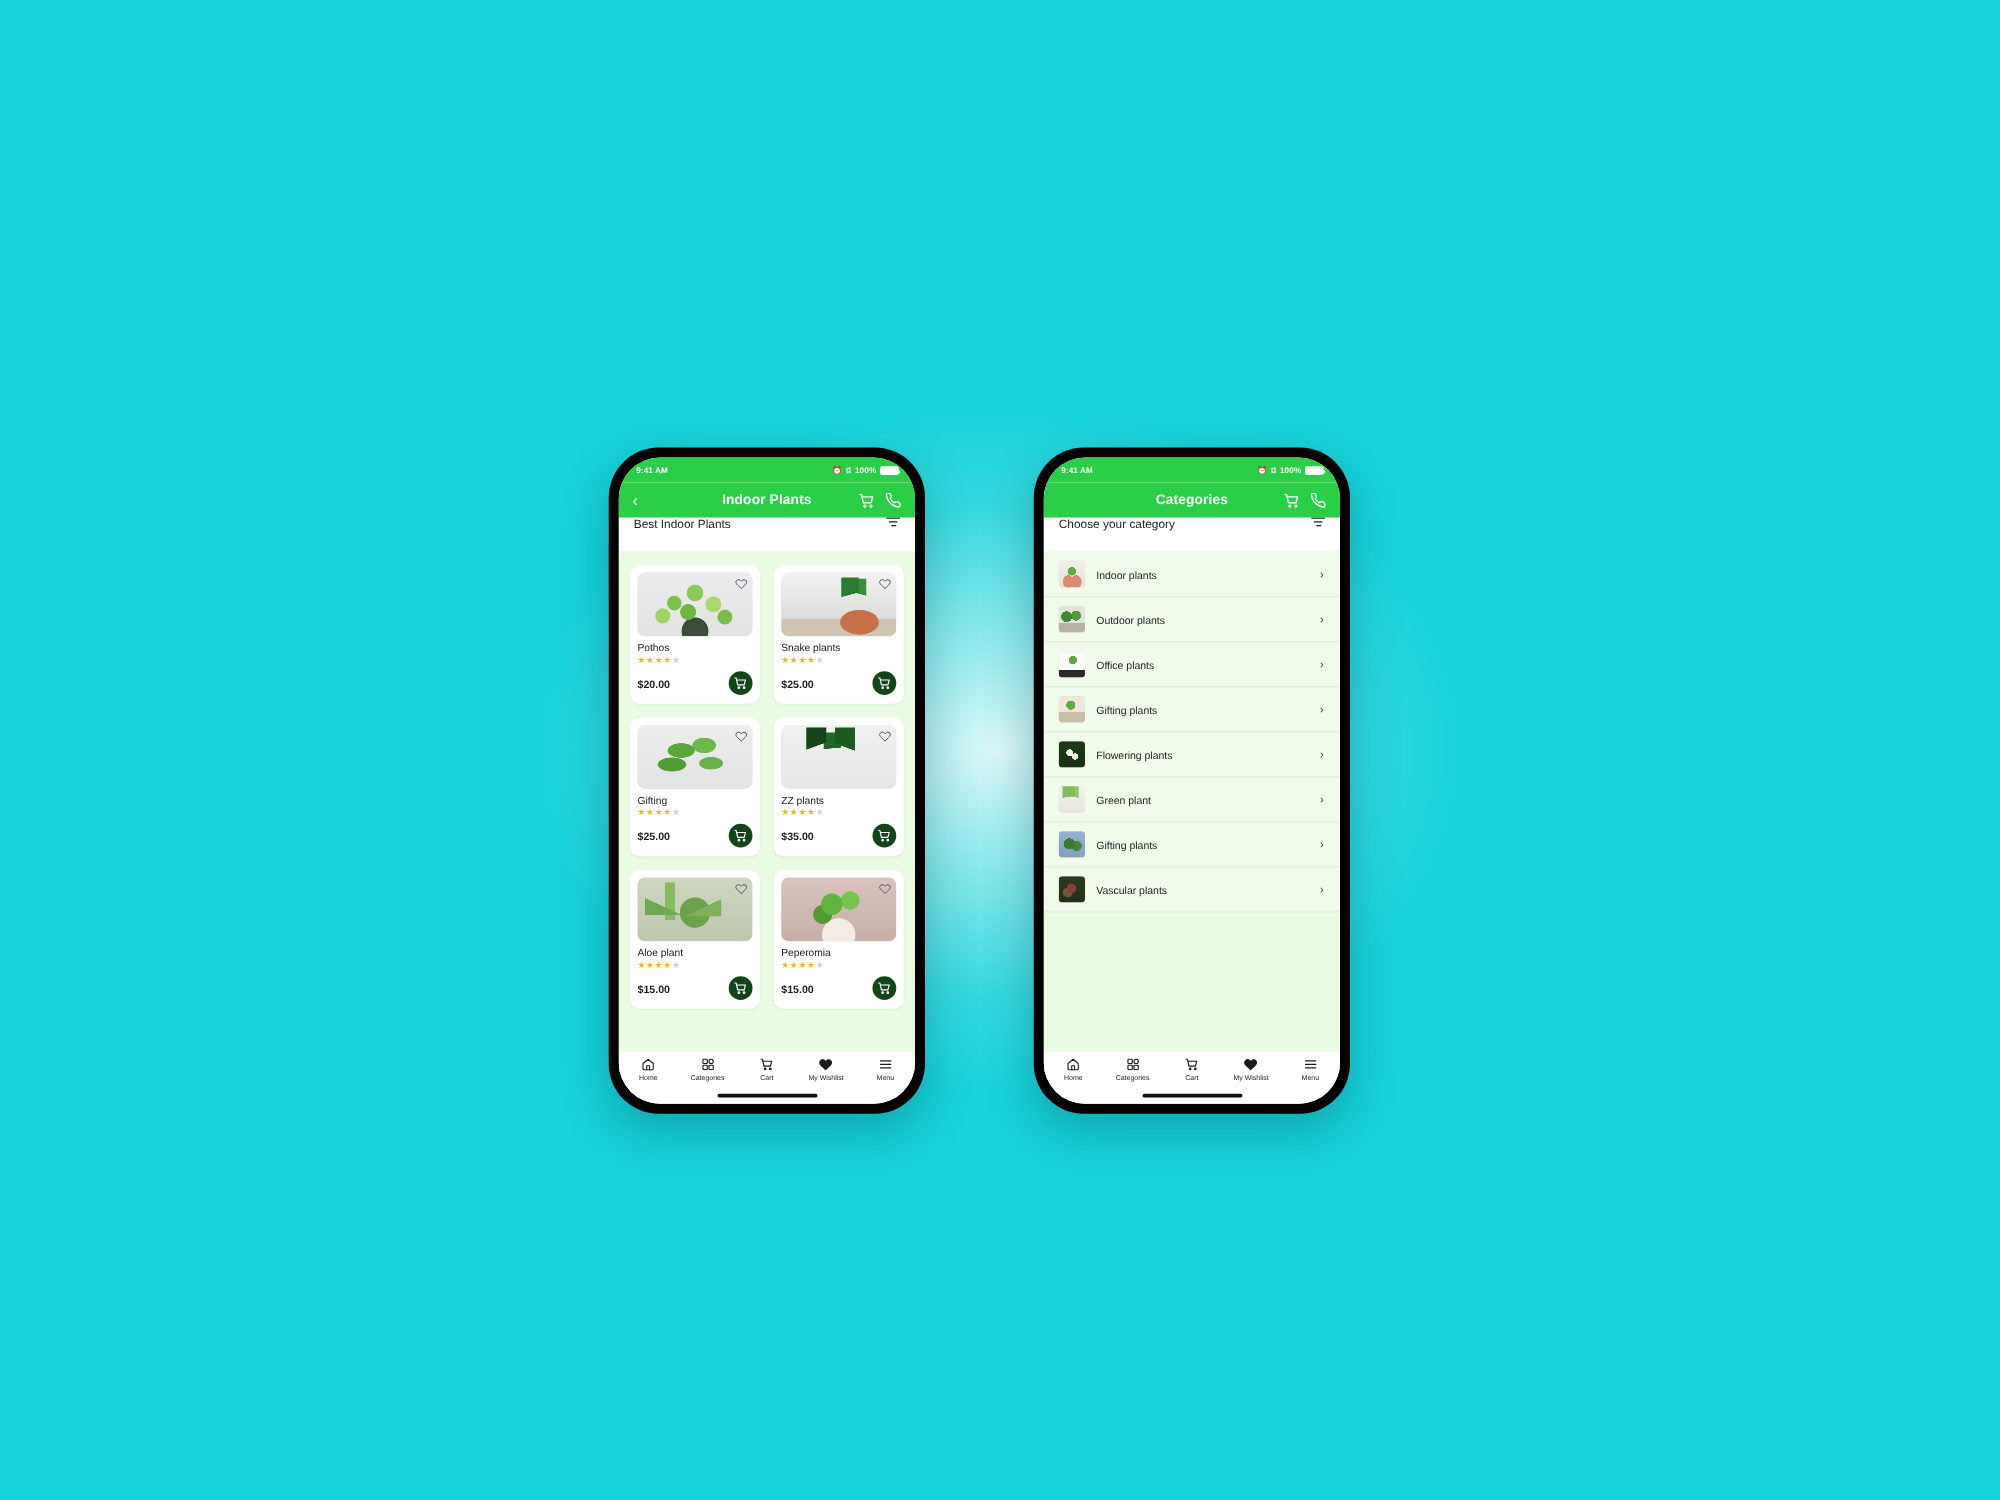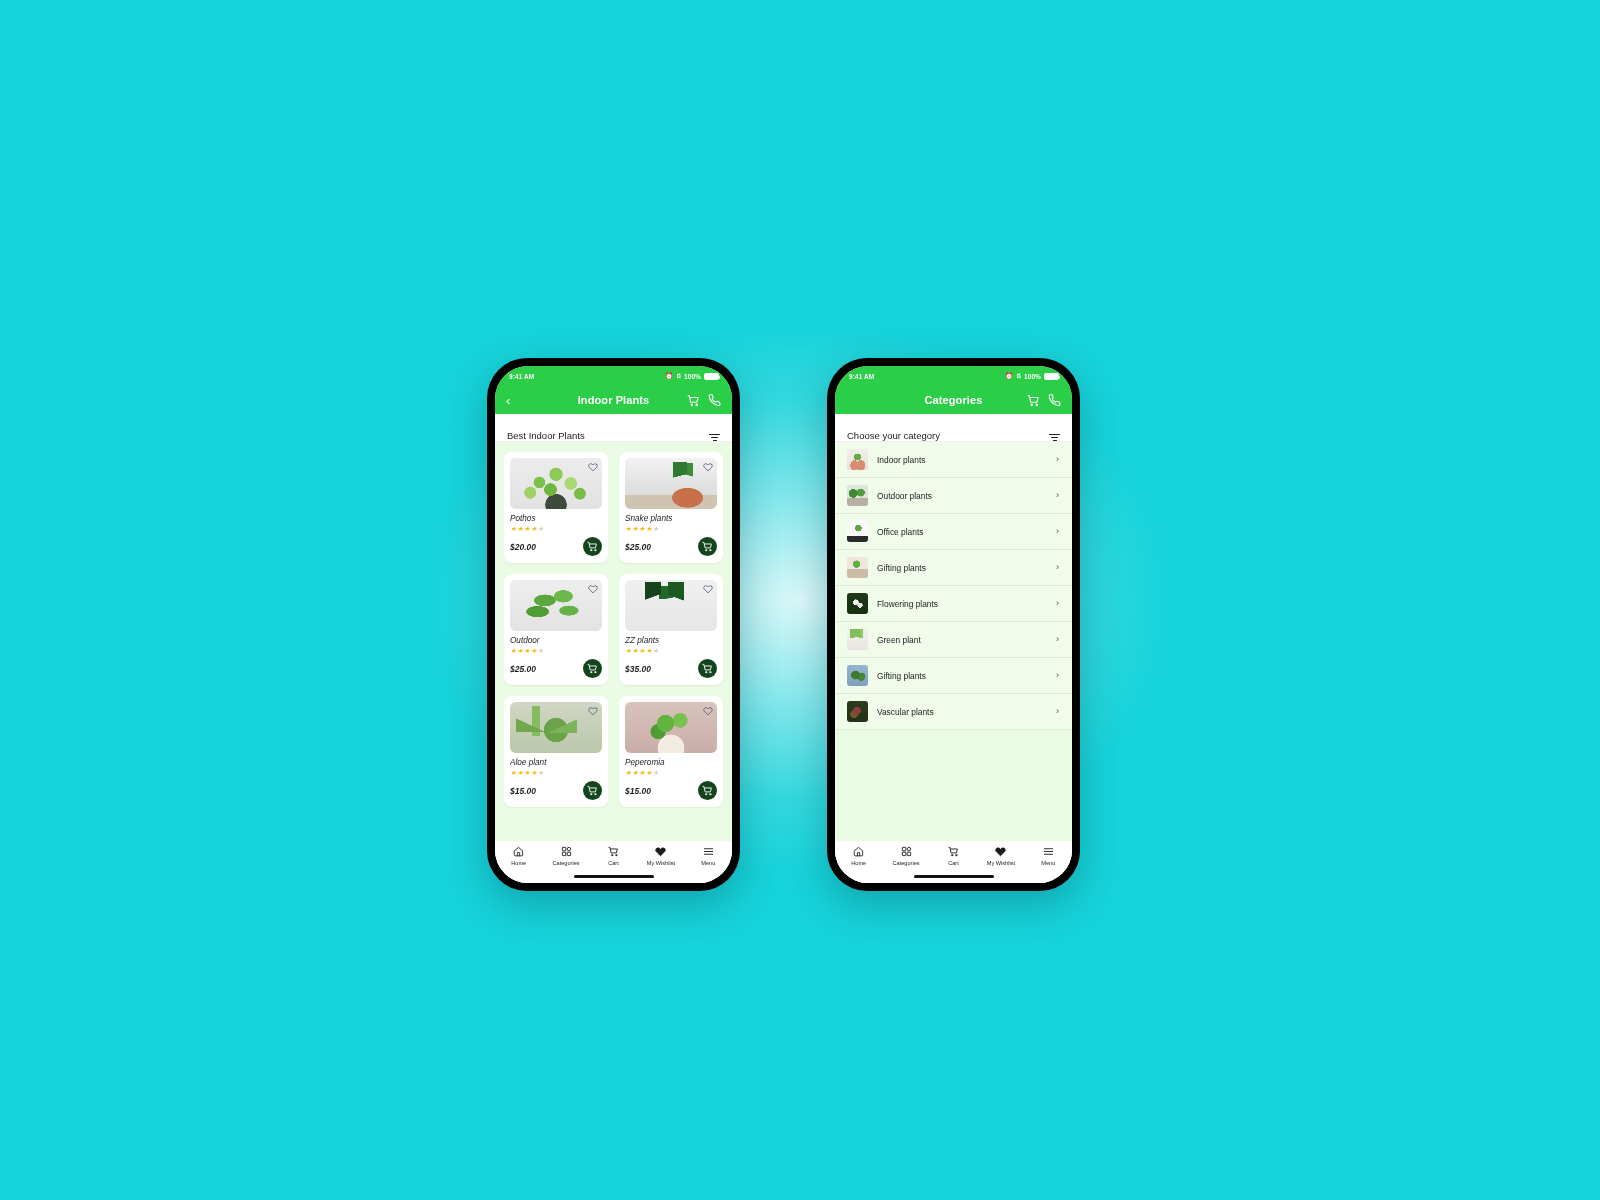--- a/index.html
+++ b/index.html
@@ -84,21 +84,21 @@
   .appbar .actions {
     margin-left: auto; display: flex; align-items: center; gap: 8px;
     position: relative; z-index: 2;
   }
   .appbar .actions svg { display: block; }
 
   
   .sectionbar {
     background: #fff;
     height: 28px;
-    display: flex; align-items: flex-end; justify-content: space-between;
+    display: flex; align-items: flex-start; justify-content: space-between;
     padding: 0 12px;
     border-bottom: 1px solid #eeeeee;
     flex: 0 0 auto;
   }
   .sectionbar .label { font-size: 9.5px; color: #1c1c1c; }
   .filter-icon { display: flex; flex-direction: column; align-items: center; gap: 1.6px; }
   .filter-icon i { display: block; background: #1c1c1c; height: 1.3px; border-radius: 1px; }
   .filter-icon i:nth-child(1) { width: 11px; }
   .filter-icon i:nth-child(2) { width: 7.5px; }
   .filter-icon i:nth-child(3) { width: 4px; }
@@ -108,21 +108,20 @@
     flex: 1 1 auto; position: relative; overflow: hidden;
     background: #eafbe4;
   }
 
   
   .grid {
     display: grid;
     grid-template-columns: 1fr 1fr;
     gap: 11px;
     padding: 10px 9px;
-    font-style: italic;
   }
   .card {
     background: #fff;
     border-radius: 8px;
     padding: 6px 6px 7px;
     position: relative;
     box-shadow: 0 1px 2px rgba(0,0,0,0.05);
   }
   .card .thumb {
     width: 100%; height: 51px;
@@ -355,21 +354,21 @@
             </div>
             <div class="card">
               <div class="thumb">
                 <div class="art monstera"></div>
                 <span class="heart">
                   <svg width="10" height="10" viewBox="0 0 24 24" fill="none" stroke="#4b5a72" stroke-width="1.9" stroke-linecap="round" stroke-linejoin="round">
                     <path d="M20.8 5.6a5 5 0 0 0-7.1 0L12 7.3l-1.7-1.7a5 5 0 0 0-7.1 7.1l1.7 1.7L12 21.2l7.1-6.8 1.7-1.7a5 5 0 0 0 0-7.1z"></path>
                   </svg>
                 </span>
               </div>
-              <div class="pname">Outdoor</div>
+              <div class="pname">Gifting</div>
               <div class="stars"><span class="on">★</span><span class="on">★</span><span class="on">★</span><span class="on">★</span><span class="off">★</span></div>
               <div class="priceRow">
                 <span class="price">$25.00</span>
                 <span class="cartbtn">
                   <svg width="11" height="11" viewBox="0 0 24 24" fill="none" stroke="#fff" stroke-width="2" stroke-linecap="round" stroke-linejoin="round">
                     <circle cx="9" cy="20" r="1.4"></circle>
                     <circle cx="18" cy="20" r="1.4"></circle>
                     <path d="M2 3h2.2l2.6 12.1h11.4l2.3-8.6H6"></path>
                   </svg>
                 </span>

